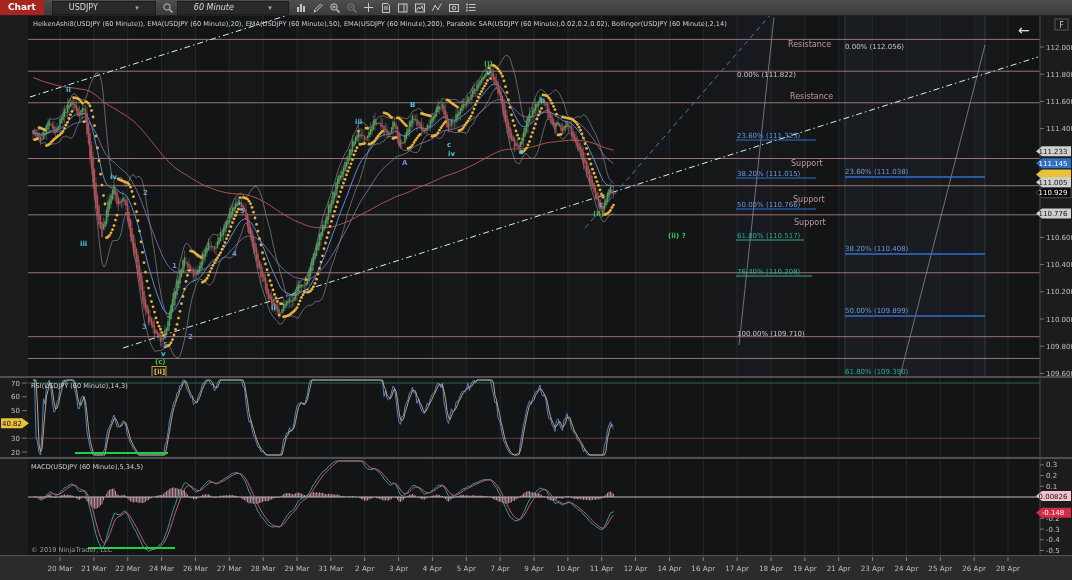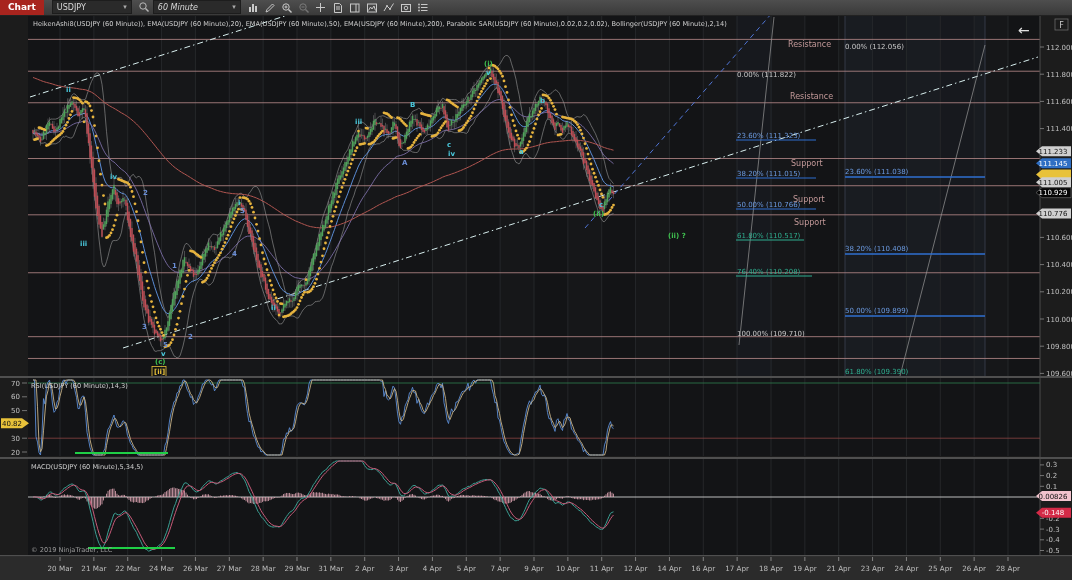--- a/index.html
+++ b/index.html
@@ -1,23 +1,23 @@
 <!DOCTYPE html>
 <html><head>
 <meta charset="utf-8">
 <style>
   html,body{margin:0;padding:0;background:#2b2b2b;width:1072px;height:580px;overflow:hidden;
     font-family:"DejaVu Sans", sans-serif;}
   .app{position:relative;width:1072px;height:580px;background:#141414;}
   .topbar{position:absolute;top:0;left:0;width:1072px;height:16px;
-    background:linear-gradient(#4e4e4e,#3a3a3a);display:flex;border-bottom:1px solid #222;box-sizing:border-box;}
+    background:linear-gradient(#4e4e4e,#3a3a3a);display:flex;align-items:center;border-bottom:1px solid #222;box-sizing:border-box;}
   .tab-chart{background:#a8241e;color:#fff;font-size:9px;line-height:15px;height:15px;padding:0 8px;
     font-weight:bold;margin-right:8px;}
   .combo{background:#2a2a2a;border:1px solid #1d1d1d;color:#d8d8d8;font-size:8px;height:12px;
-    display:flex;align-items:center;justify-content:space-between;padding:0 4px;margin-right:4px;cursor:default;}
+    display:flex;align-items:center;justify-content:space-between;padding:0 16px;margin-right:4px;cursor:default;}
   .combo .chev{color:#aaa;font-size:7px;margin-left:6px;}
   .combo.instr{width:70px;}
   .combo.intv{width:78px;font-style:italic;}
   .tbicon{width:15px;height:13px;display:flex;align-items:center;justify-content:center;margin:0 1px;}
   .tbicon svg{display:block;}
   .dim{opacity:.4;}
   #chart{position:absolute;top:16px;left:0;}
   text{font-family:"DejaVu Sans", sans-serif;}
 </style>
 </head>

